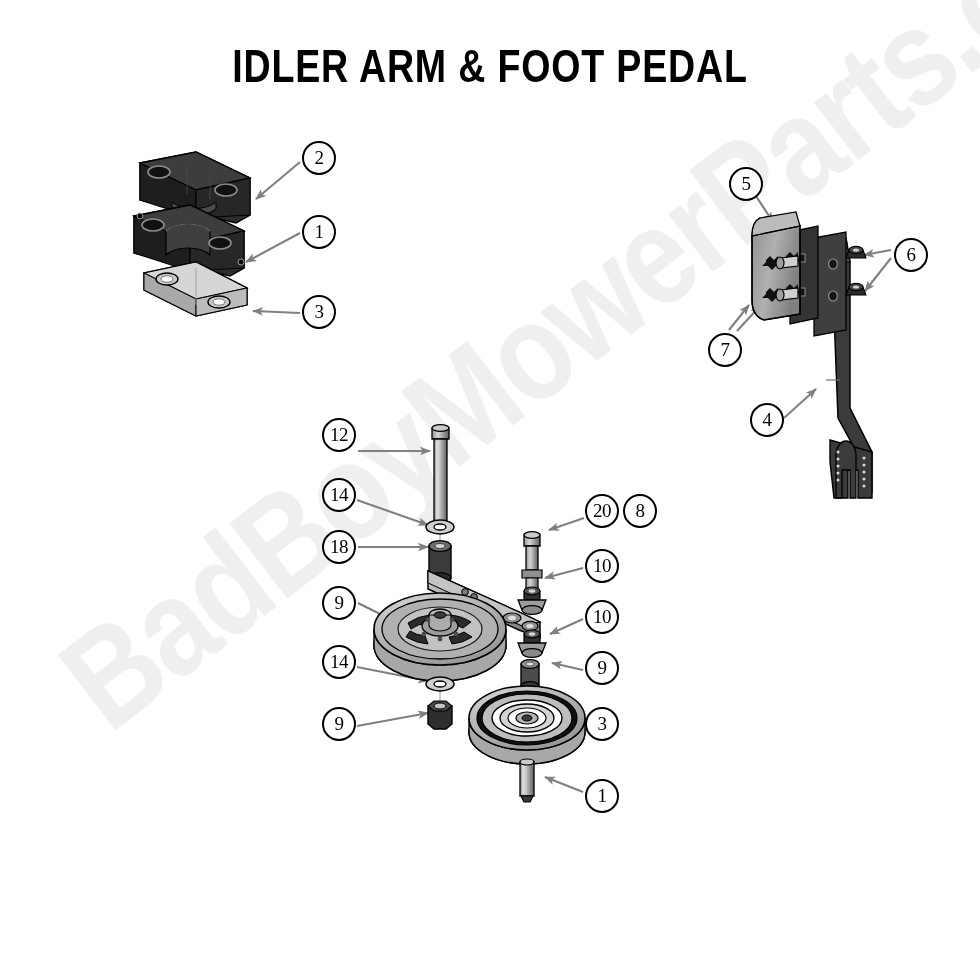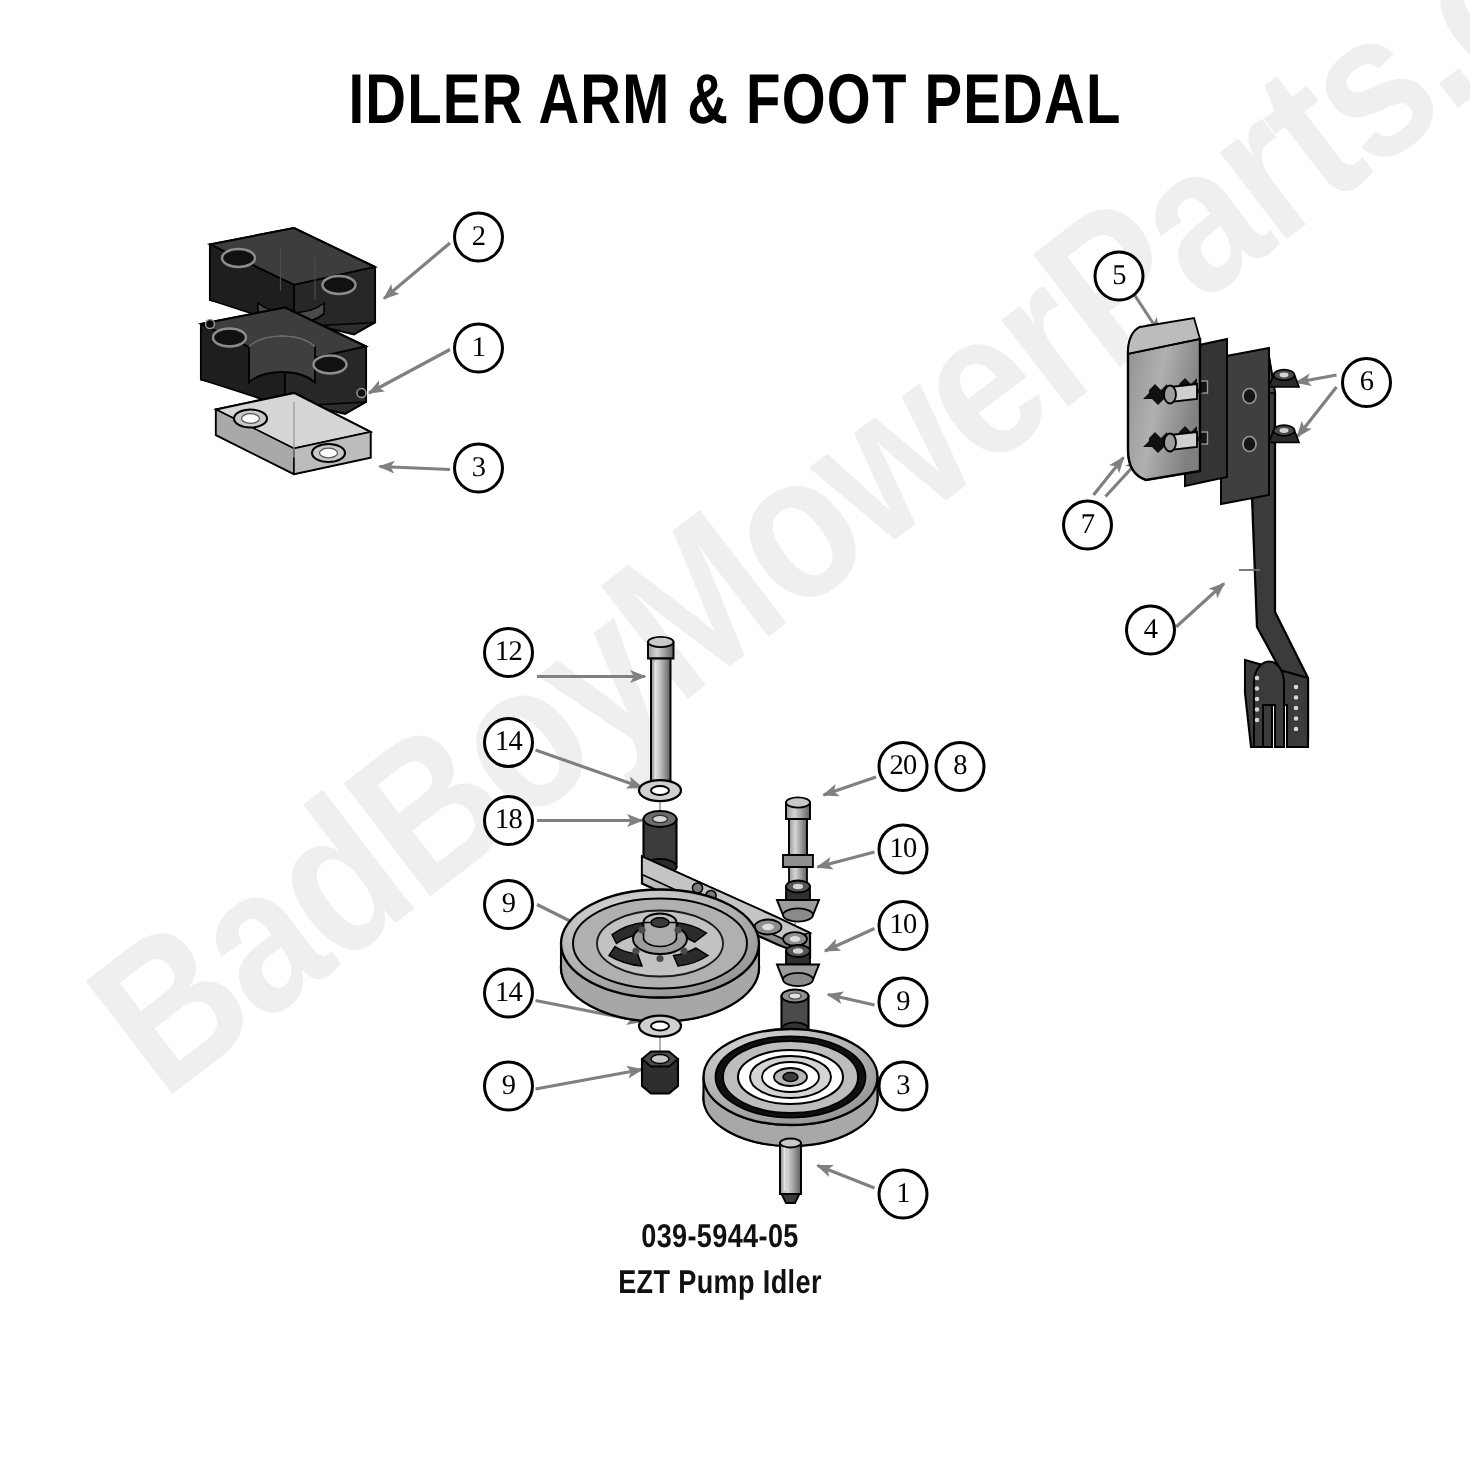--- a/index.html
+++ b/index.html
@@ -448,18 +448,14 @@
   <div class="callout" style="left:585px;top:494px;">20</div>
   <div class="callout" style="left:623px;top:494px;">8</div>
   <div class="callout" style="left:585px;top:549px;">10</div>
   <div class="callout" style="left:585px;top:600px;">10</div>
   <div class="callout" style="left:585px;top:651px;">9</div>
   <div class="callout" style="left:585px;top:707px;">3</div>
   <div class="callout" style="left:585px;top:779px;">1</div>
 
 
 
-  <div class="caption" style="left:335px;top:808px;width:290px;">
-    <span class="pn">039-5944-05</span>
-    <span class="nm">EZT Pump Idler</span>
-  </div>
 
 </div>
 
 </body></html>

